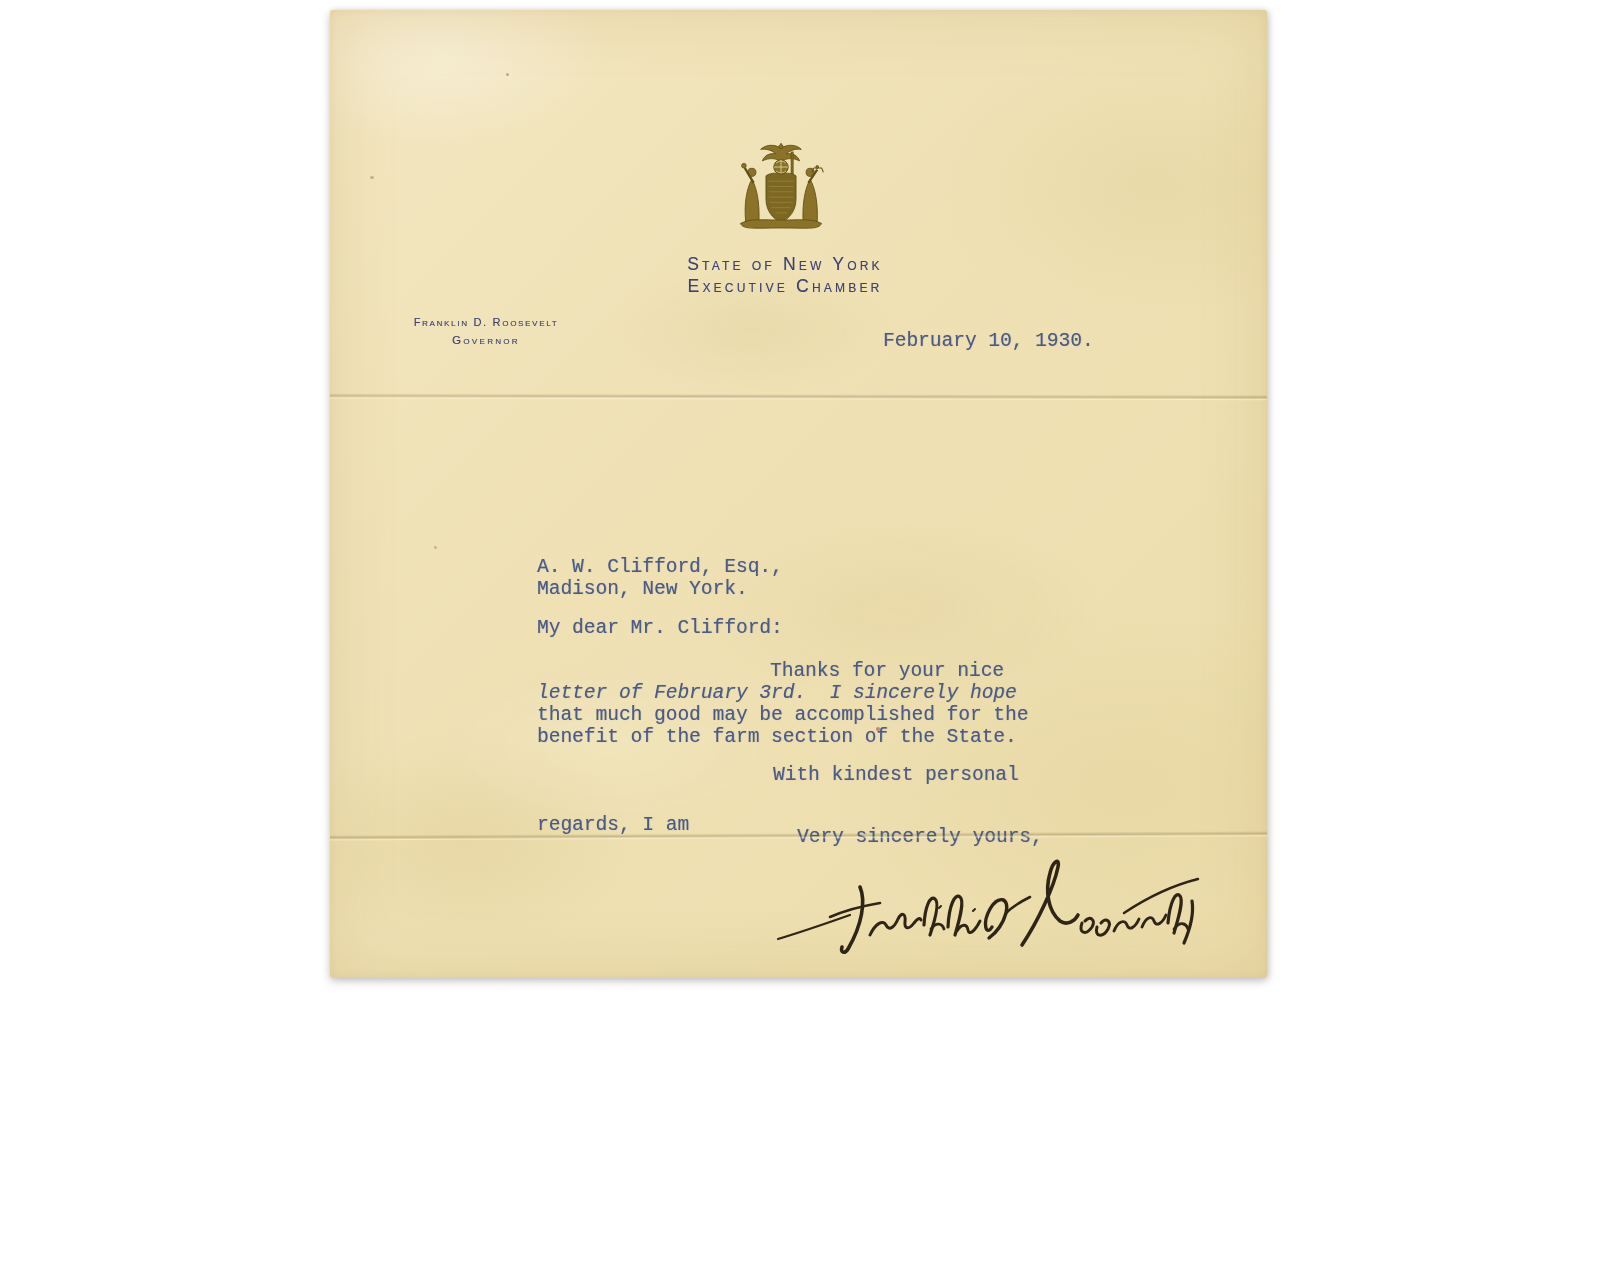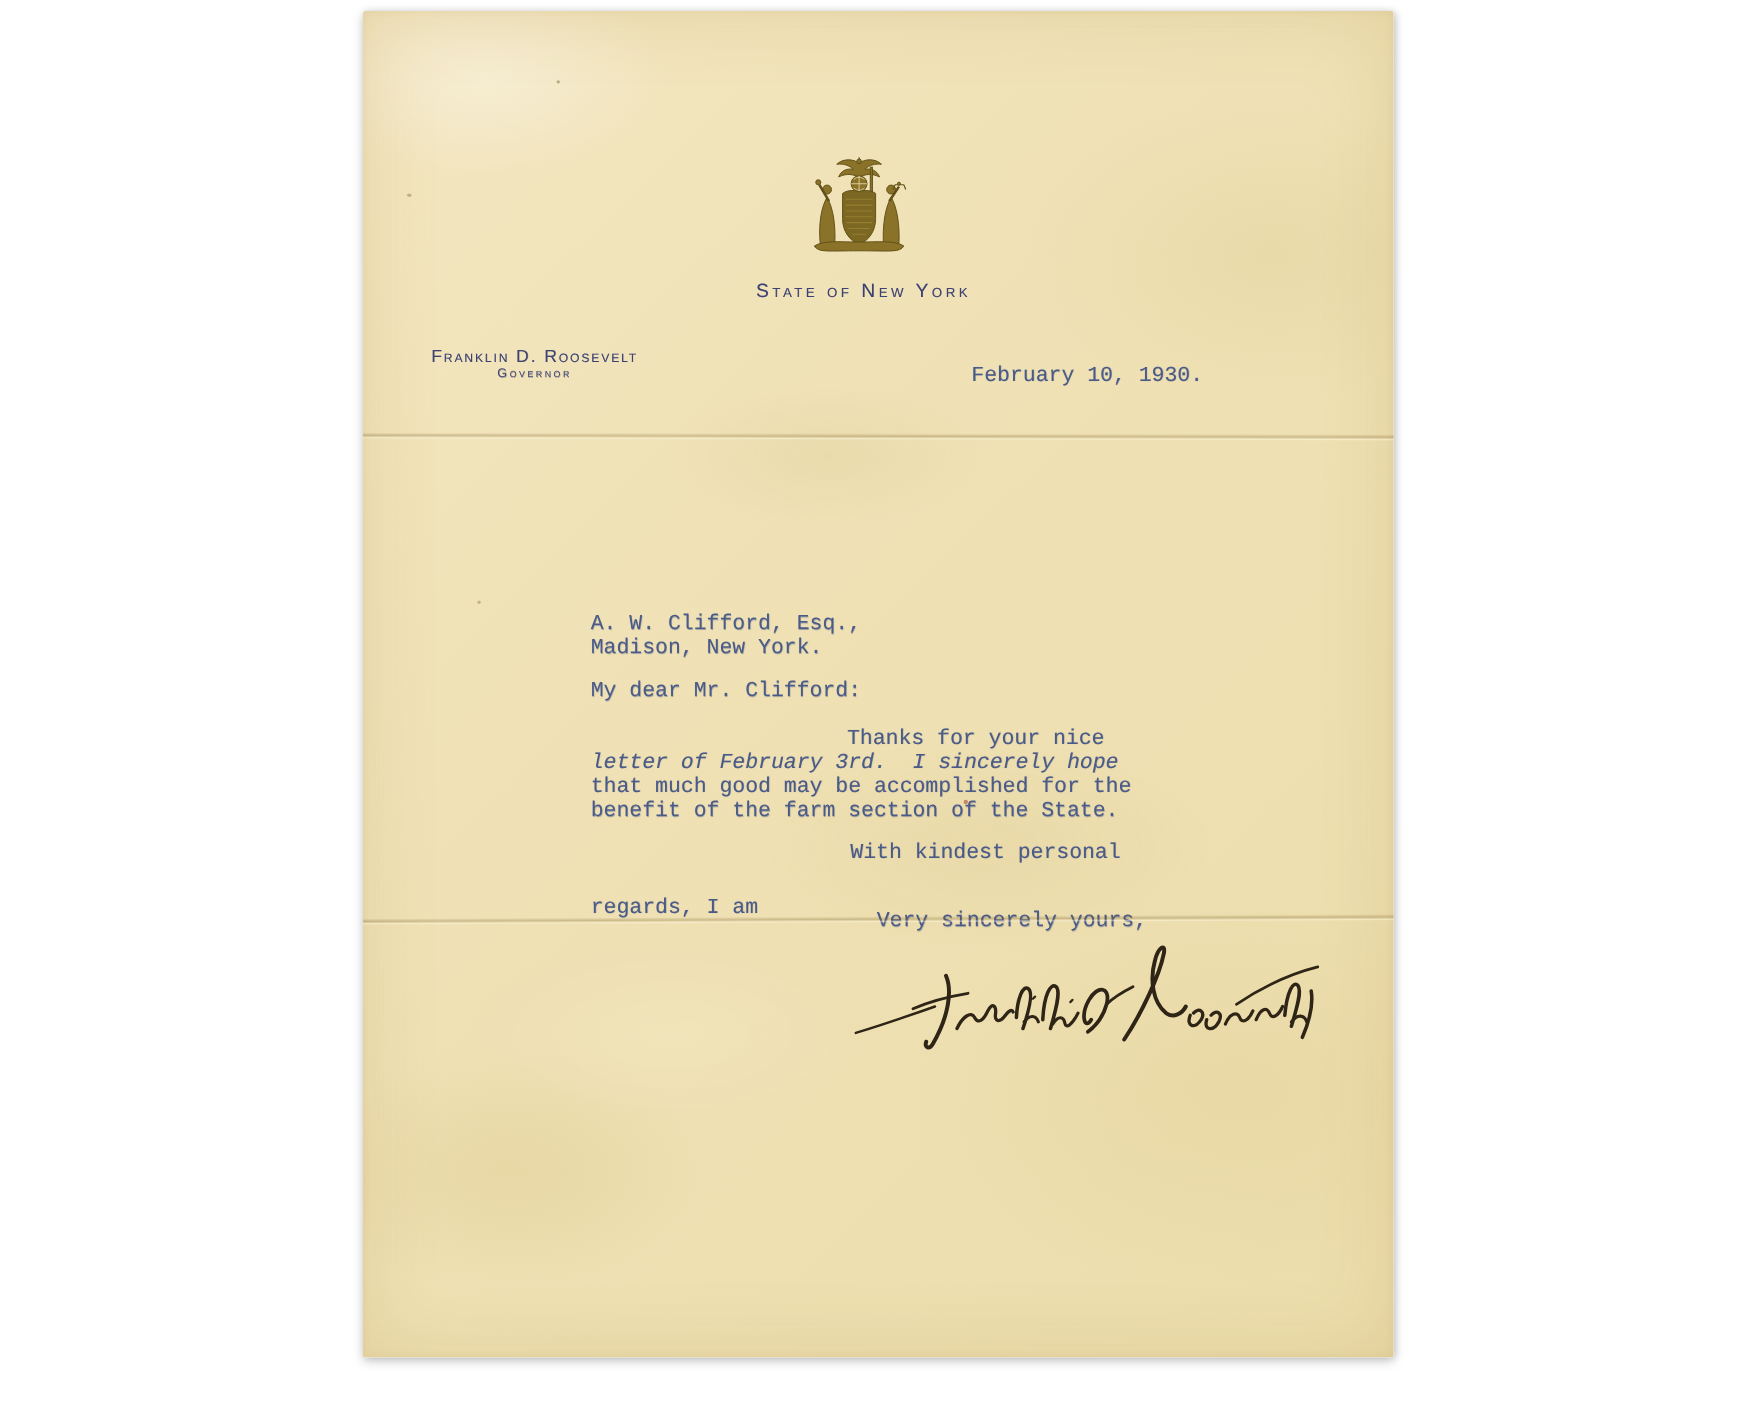--- a/index.html
+++ b/index.html
@@ -8,21 +8,21 @@
     background: #ffffff;
     font-family: "Liberation Sans", sans-serif;
     position: relative;
     overflow: hidden;
   }
 
   
   .paper {
     position: absolute;
     left: 330px; top: 10px;
-    width: 937px; height: 1224px;
+    width: 937px; height: 968px;
     border-radius: 2px;
     background:
       radial-gradient(420px 260px at 84% 80%, rgba(200,170,95,0.10), transparent 70%),
       radial-gradient(260px 160px at 14% 86%, rgba(185,150,70,0.12), transparent 70%),
       radial-gradient(320px 200px at 88% 18%, rgba(190,160,85,0.10), transparent 70%),
       radial-gradient(240px 130px at 12% 5%, rgba(255,255,255,0.30), transparent 70%),
       linear-gradient(135deg, #f3e6c0 0%, #efe1b4 45%, #ecddac 100%);
     box-shadow:
       0 3px 10px rgba(0,0,0,0.22),
       2px 0 6px rgba(0,0,0,0.10),
@@ -65,21 +65,21 @@
     font-variant: small-caps;
     text-align: center;
     white-space: nowrap;
     text-shadow: 0.3px 0.3px 0.4px rgba(61,66,115,0.4);
   }
   .org-line { left: 255px; width: 400px; }
   .org-line-1 { top: 244px; font-size: 17.5px; letter-spacing: 3.2px; }
   .org-line-2 { top: 266px; font-size: 17.5px; letter-spacing: 3.2px; }
   .org-line-3 { top: 288px; font-size: 17.5px; letter-spacing: 3.2px; }
   .official   { left: 16px;  width: 280px; }
-  .official-name  { top: 306px; font-size: 16px; letter-spacing: 1.7px; }
+  .official-name  { top: 306px; font-size: 11px; letter-spacing: 1.7px; }
   .official-title { top: 324px; font-size: 11.5px; letter-spacing: 2.3px; }
 
   .crest {
     position: absolute;
     left: 398px; top: 130px;
     width: 106px; height: 100px;
   }
 
   
   .typed {
@@ -139,20 +139,21 @@
       <circle cx="101" cy="30" r="1.6"></circle>
 
       <path d="M60,38 C53,36 47,37 43,40 L43,66 C43,79 50,88 60,93 C70,88 77,79 77,66 L77,40 C73,37 67,36 60,38 Z" fill="#7c6822"></path>
       <path d="M46,46 h28 M46,52 h28 M46,58 h28 M46,64 h28 M47,70 h26 M49,76 h22 M53,82 h14" stroke="#9b8434" stroke-width="1.1" fill="none" opacity="0.8"></path>
 
       <path d="M14,94 C24,88 40,90 60,90 C80,90 96,88 106,94 C102,101 92,99 60,99 C28,99 18,101 14,94 Z"></path>
     </g>
   </svg>
 
   <div class="engraved org-line org-line-1">State of New York</div>
+  <div class="engraved org-line org-line-2">Executive Chamber</div>
   <div class="engraved official official-name">Franklin D. Roosevelt</div>
   <div class="engraved official official-title">Governor</div>
 
   <div class="typed date-line">February 10, 1930.</div>
 
   <div class="typed recipient-1">A. W. Clifford, Esq.,</div>
   <div class="typed recipient-2">Madison, New York.</div>
 
   <div class="typed salutation-line">My dear Mr. Clifford:</div>
 

